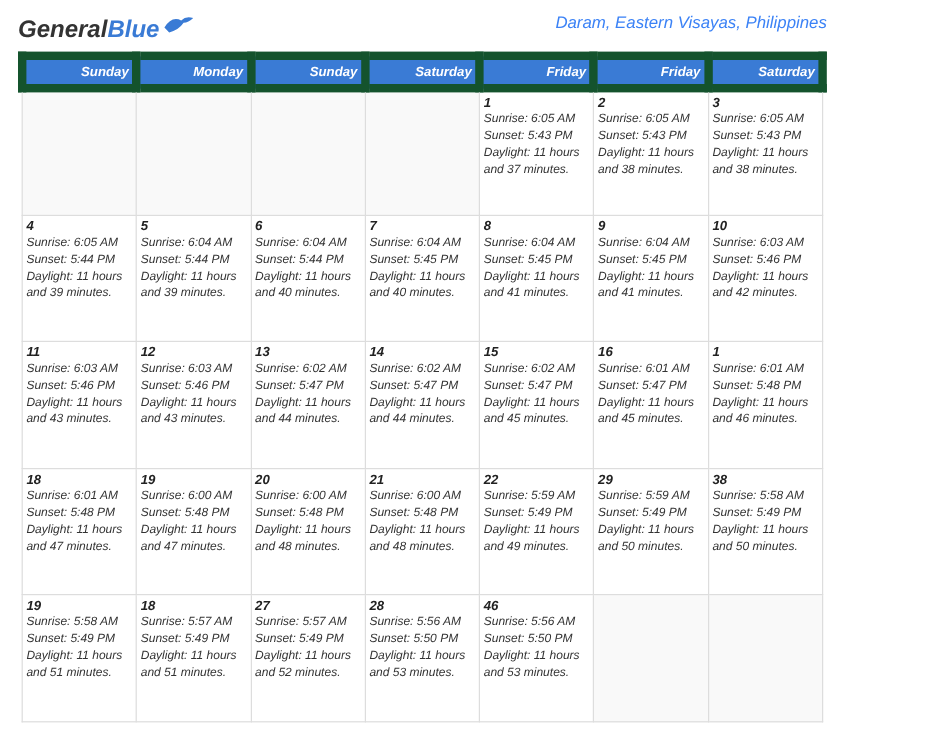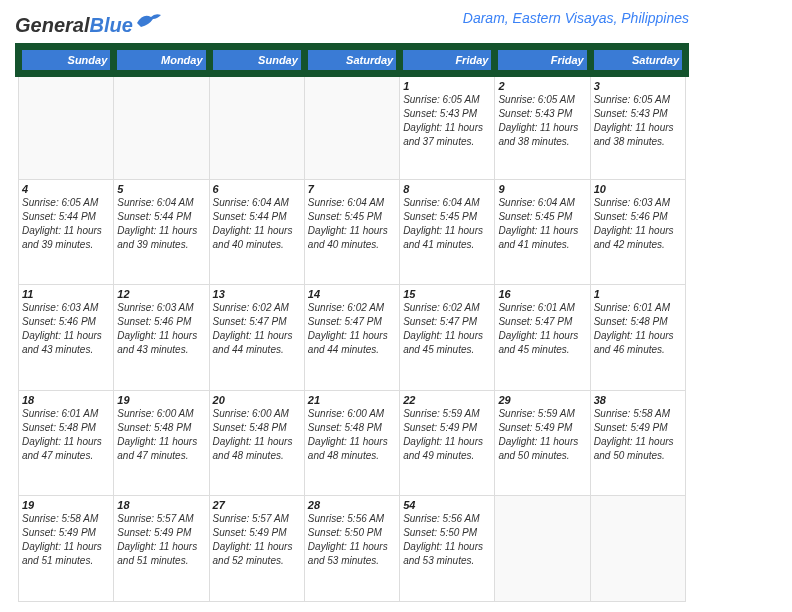--- a/index.html
+++ b/index.html
@@ -237,21 +237,21 @@
           </td>
           <td>
             <span class="day-number">27</span>
             <div class="day-info">Sunrise: 5:57 AM<br>Sunset: 5:49 PM<br>Daylight: 11 hours and 52 minutes.</div>
           </td>
           <td>
             <span class="day-number">28</span>
             <div class="day-info">Sunrise: 5:56 AM<br>Sunset: 5:50 PM<br>Daylight: 11 hours and 53 minutes.</div>
           </td>
           <td>
-            <span class="day-number">54</span>
+            <span class="day-number">46</span>
             <div class="day-info">Sunrise: 5:56 AM<br>Sunset: 5:50 PM<br>Daylight: 11 hours and 53 minutes.</div>
           </td>
           <td class="empty"></td>
           <td class="empty"></td>
         </tr>
       </tbody>
   </table>
 </div>
 
 </body></html>

